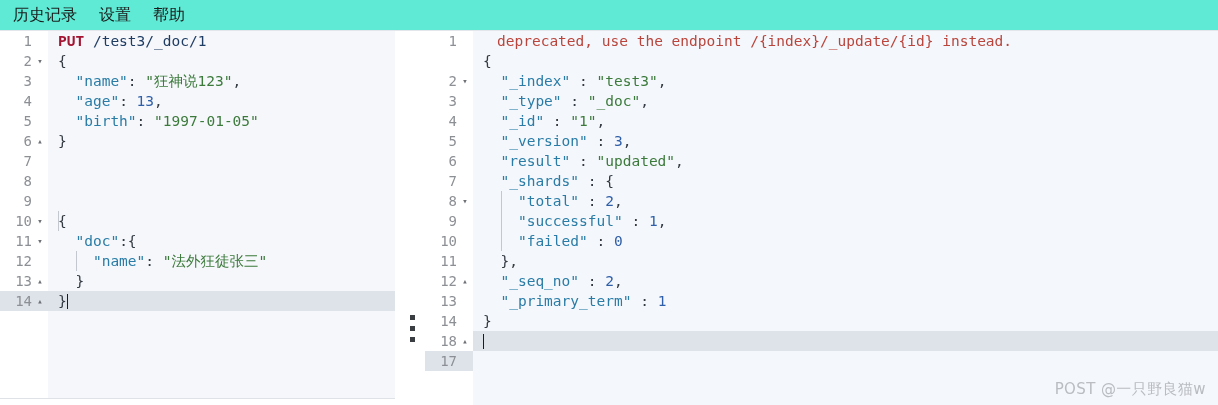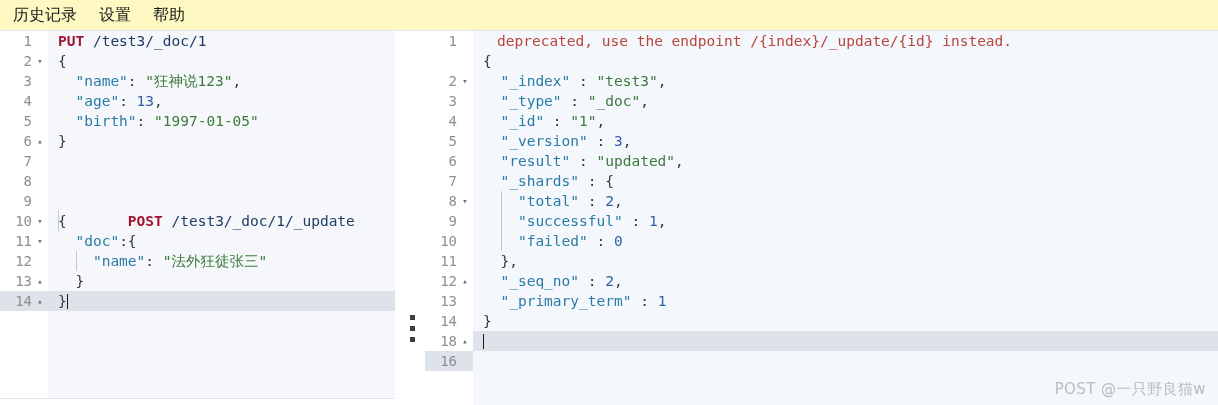--- a/index.html
+++ b/index.html
@@ -6,21 +6,21 @@
   body{
     width:1218px;height:405px;
     background:#ffffff;
     font-family:"DejaVu Sans","Liberation Sans",sans-serif;
     overflow:hidden;
     position:relative;
   }
   
   #menubar{
     position:absolute;left:0;top:0;width:1218px;height:31px;
-    background:#fef9c3;
+    background:#5eead4;
     border-bottom:1px solid #e3e6ea;
     display:flex;align-items:center;
     padding-left:2px;
     box-sizing:border-box;
   }
   .menu-item{
     font-size:16px;color:#1b1b1b;
     padding:0 11px;line-height:30px;
     cursor:default;white-space:nowrap;
     font-family:"DejaVu Sans","Liberation Sans",sans-serif;
@@ -173,21 +173,20 @@
 
       <div class="row"><span class="code">  <span class="key">"birth"</span><span class="punc">: </span><span class="str">"1997-01-05"</span></span></div>
 
       <div class="row"><span class="code punc">}</span></div>
 
       <div class="row"><span class="code"></span></div>
 
       <div class="row"><span class="code"></span></div>
 
       <div class="row">
-        <span class="code"><span class="kw-post">POST</span><span class="url"> /test3/_doc/1/_update</span></span>
         <span class="actions" style="left:290px;">
           <span class="icon-btn" title="run">
             
           </span>
           
         </span>
       </div>
 
       <div class="row"><span class="code punc">{</span><span class="guide" style="left:10px;"></span></div>
 
@@ -221,21 +220,21 @@
       <div class="row"><span class="ln">6</span></div>
       <div class="row"><span class="ln">7</span></div>
       <div class="row"><span class="ln">8</span><span class="fold">▾</span></div>
       <div class="row"><span class="ln">9</span></div>
       <div class="row"><span class="ln">10</span></div>
       <div class="row"><span class="ln">11</span></div>
       <div class="row"><span class="ln">12</span><span class="fold">▴</span></div>
       <div class="row"><span class="ln">13</span></div>
       <div class="row"><span class="ln">14</span></div>
       <div class="row"><span class="ln">18</span><span class="fold">▴</span></div>
-      <div class="row active"><span class="ln">16</span></div>
+      <div class="row active"><span class="ln">17</span></div>
     </div>
 
     <div class="code-area">
 
 
       <div class="row"><span class="code warn" style="padding-left:24px;">deprecated, use the endpoint /{index}/_update/{id} instead.</span></div>
 
       <div class="row"><span class="code punc">{</span></div>
 
       <div class="row"><span class="code">  <span class="key">"_index"</span><span class="punc"> : </span><span class="str">"test3"</span><span class="punc">,</span></span></div>

